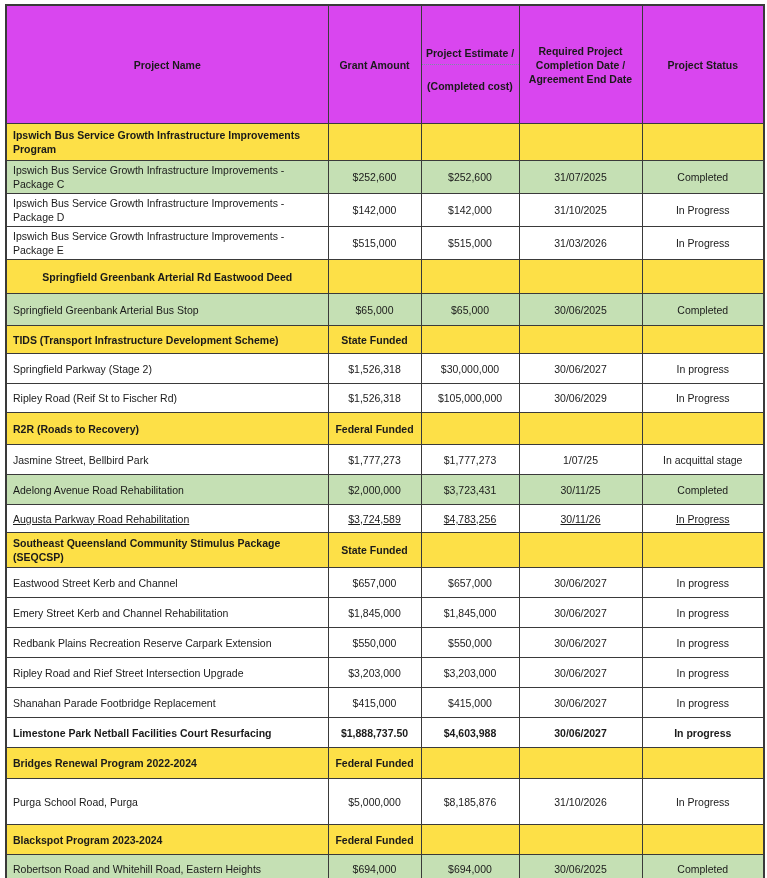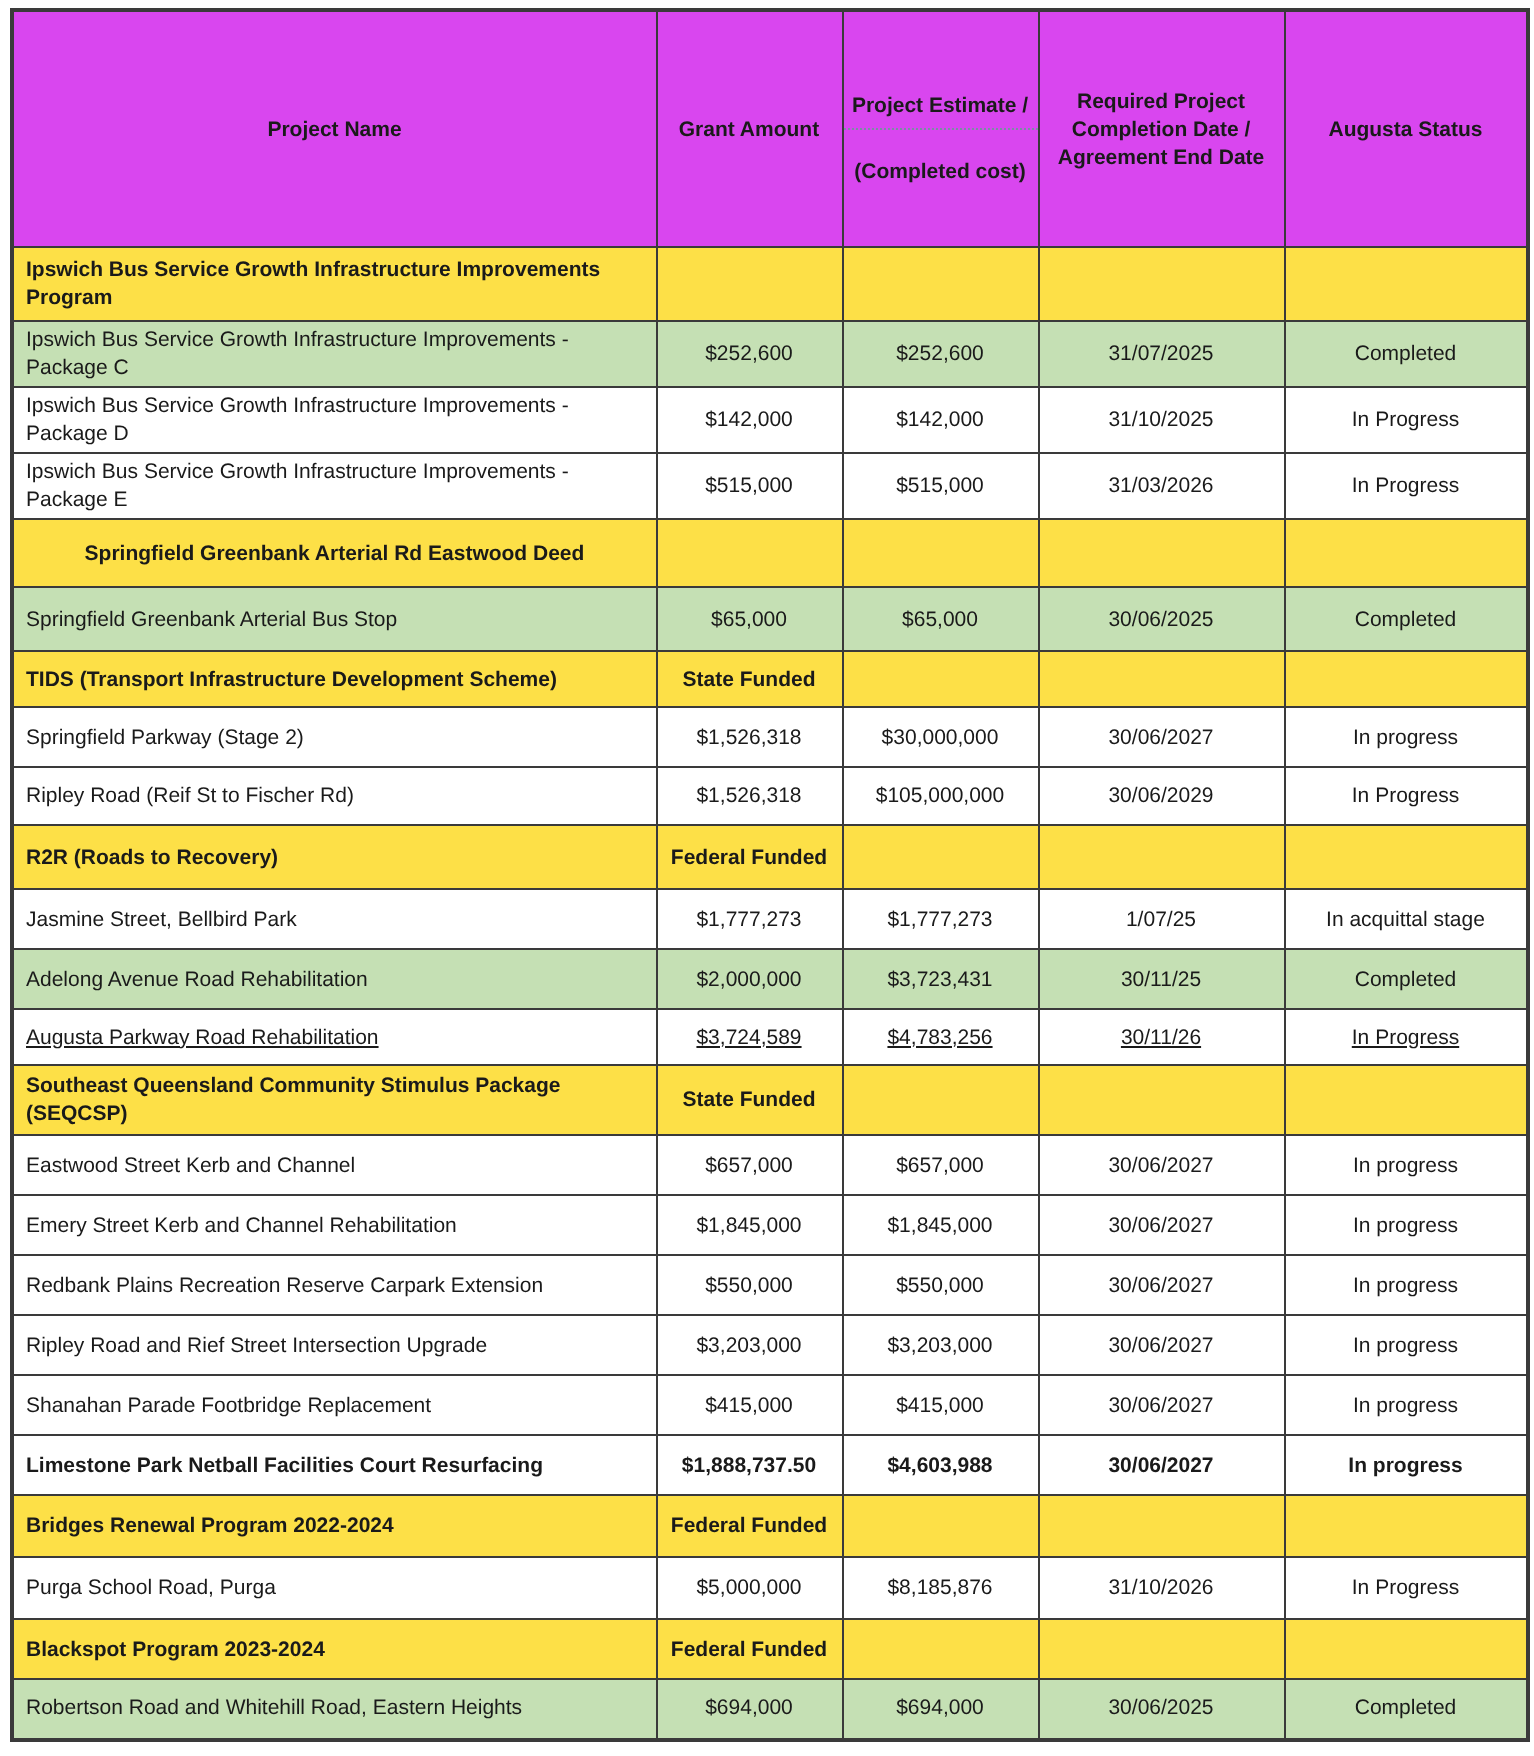--- a/index.html
+++ b/index.html
@@ -47,21 +47,21 @@
   </colgroup>
   <thead>
     <tr>
       <th>Project Name</th>
       <th>Grant Amount</th>
       <th class="split">
         <div class="split-top">Project Estimate /</div>
         <div class="split-bot">(Completed cost)</div>
       </th>
       <th>Required Project Completion Date / Agreement End Date</th>
-      <th>Augusta Status</th>
+      <th>Project Status</th>
     </tr>
   </thead>
   <tbody id="tbody">
       <tr class="group" style="height: 37px;">
         <td class="name">Ipswich Bus Service Growth Infrastructure Improvements Program</td>
         <td></td>
         <td></td>
         <td></td>
         <td></td>
       </tr>
@@ -198,21 +198,21 @@
         <td>30/06/2027</td>
         <td>In progress</td>
       </tr>
       <tr class="group" style="height: 31px;">
         <td class="name">Bridges Renewal Program 2022-2024</td>
         <td>Federal Funded</td>
         <td></td>
         <td></td>
         <td></td>
       </tr>
-      <tr class="item" style="height: 31px;">
+      <tr class="item" style="height: 46px;">
         <td class="name">Purga School Road, Purga</td>
         <td>$5,000,000</td>
         <td>$8,185,876</td>
         <td>31/10/2026</td>
         <td>In Progress</td>
       </tr>
       <tr class="group" style="height: 30px;">
         <td class="name">Blackspot Program 2023-2024</td>
         <td>Federal Funded</td>
         <td></td>

